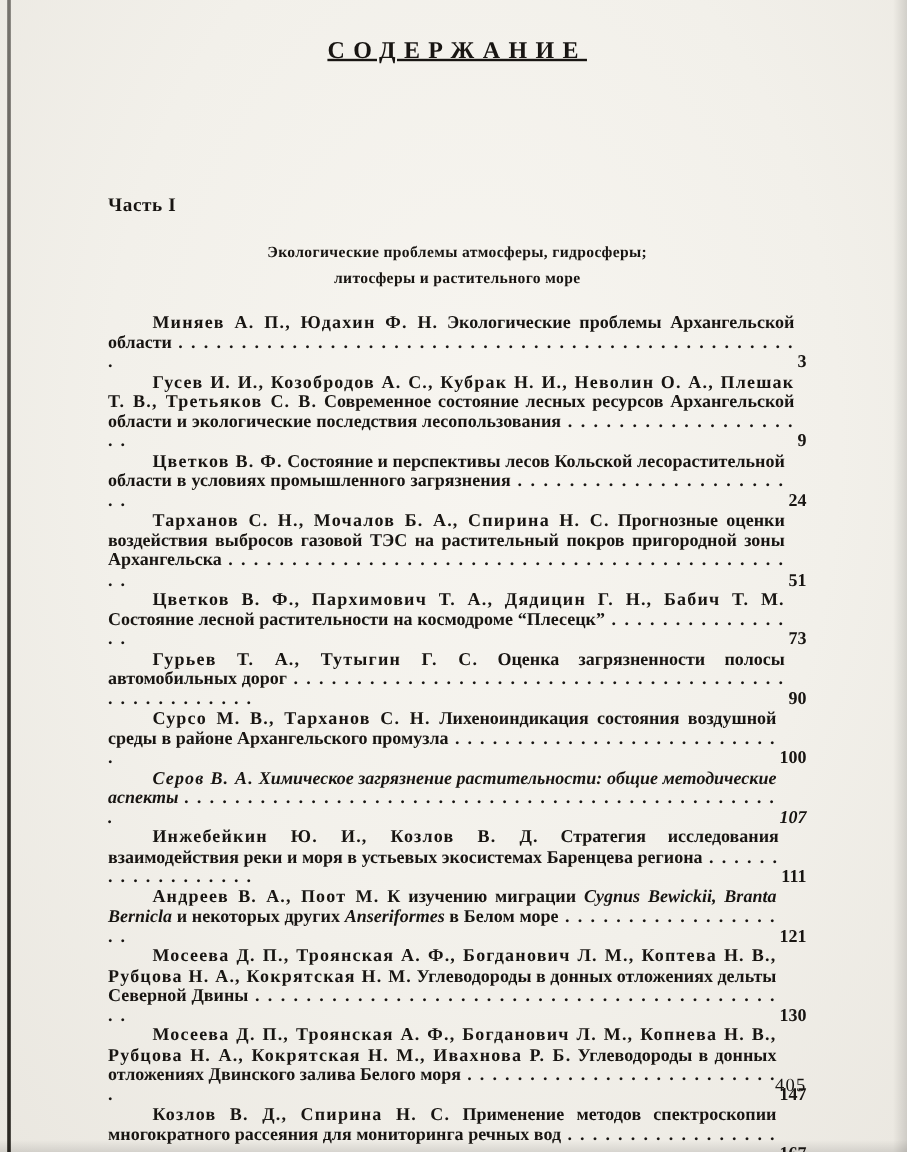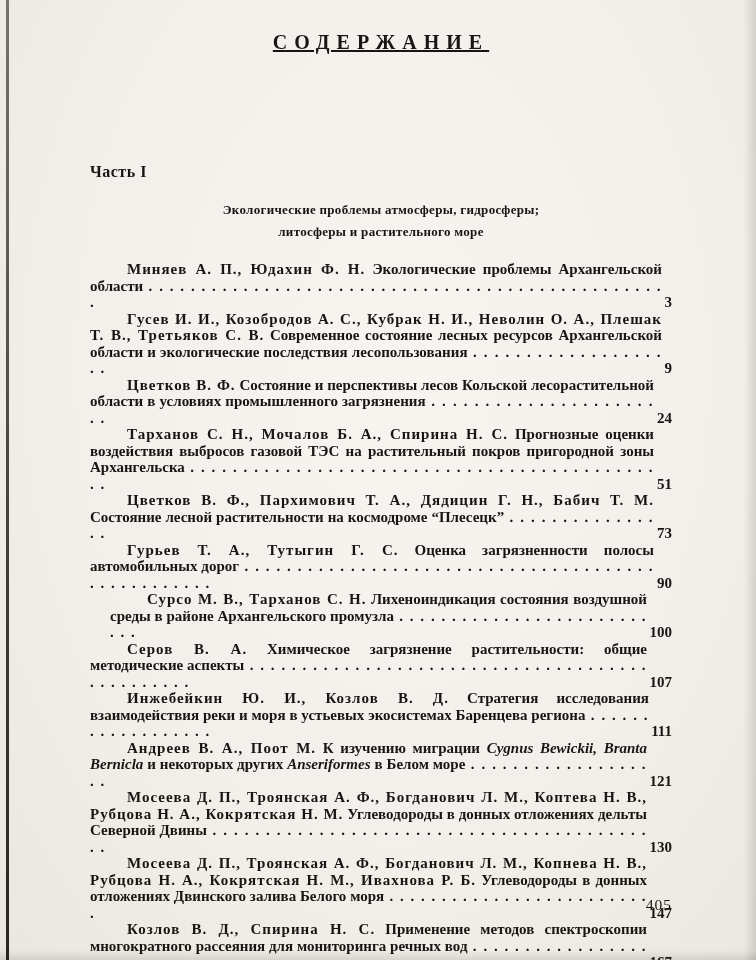--- a/index.html
+++ b/index.html
@@ -68,23 +68,23 @@
   <p class="entry" style="padding-right: 10px;"><span class="etext"><span class="seg authors">Гусев И. И., Козобродов А. С., Кубрак Н. И., Неволин О. А., Плешак Т. В., Третьяков С. В.</span><span class="seg normal"> Современное состояние лесных ресурсов Архангельской области и экологические последствия лесопользования</span></span><span class="leader"> . . . . . . . . . . . . . . . . . . . .</span><span class="pg">9</span></p>
 
   <p class="entry" style="padding-right: 18px;"><span class="etext"><span class="seg authors">Цветков В. Ф.</span><span class="seg normal"> Состояние и перспективы лесов Кольской лесорастительной области в условиях промышленного загрязнения</span></span><span class="leader"> . . . . . . . . . . . . . . . . . . . . . . .</span><span class="pg">24</span></p>
 
   <p class="entry" style="padding-right: 18px;"><span class="etext"><span class="seg authors">Тарханов С. Н., Мочалов Б. А., Спирина Н. С.</span><span class="seg normal"> Прогнозные оценки воздействия выбросов газовой ТЭС на растительный покров пригородной зоны Архангельска</span></span><span class="leader"> . . . . . . . . . . . . . . . . . . . . . . . . . . . . . . . . . . . . . . . . . . . . . .</span><span class="pg">51</span></p>
 
   <p class="entry" style="padding-right: 18px;"><span class="etext"><span class="seg authors">Цветков В. Ф., Пархимович Т. А., Дядицин Г. Н., Бабич Т. М.</span><span class="seg normal"> Состояние лесной растительности на космодроме “Плесецк”</span></span><span class="leader"> . . . . . . . . . . . . . . . .</span><span class="pg">73</span></p>
 
   <p class="entry" style="padding-right: 18px;"><span class="etext"><span class="seg authors">Гурьев Т. А., Тутыгин Г. С.</span><span class="seg normal"> Оценка загрязненности полосы автомобильных дорог</span></span><span class="leader"> . . . . . . . . . . . . . . . . . . . . . . . . . . . . . . . . . . . . . . . . . . . . . . . . . . .</span><span class="pg">90</span></p>
 
-  <p class="entry" style="padding-right: 25px; margin-left: 20px;"><span class="etext"><span class="seg authors">Сурсо М. В., Тарханов С. Н.</span><span class="seg normal"> Лихеноиндикация состояния воздушной среды в районе Архангельского промузла</span></span><span class="leader"> . . . . . . . . . . . . . . . . . . . . . . . . . . .</span><span class="pg">100</span></p>
+  <p class="entry" style="padding-right: 25px;"><span class="etext"><span class="seg authors">Сурсо М. В., Тарханов С. Н.</span><span class="seg normal"> Лихеноиндикация состояния воздушной среды в районе Архангельского промузла</span></span><span class="leader"> . . . . . . . . . . . . . . . . . . . . . . . . . . .</span><span class="pg">100</span></p>
 
-  <p class="entry" style="padding-right: 25px;"><span class="etext"><span class="seg authors">Серов В. А.</span><span class="seg normal"> Химическое загрязнение растительности: общие методические аспекты</span></span><span class="leader"> . . . . . . . . . . . . . . . . . . . . . . . . . . . . . . . . . . . . . . . . . . . . . . . .</span><span class="pg">107</span></p>
+  <p class="entry" style="padding-right: 25px; font-style: italic;"><span class="etext"><span class="seg authors">Серов В. А.</span><span class="seg normal"> Химическое загрязнение растительности: общие методические аспекты</span></span><span class="leader"> . . . . . . . . . . . . . . . . . . . . . . . . . . . . . . . . . . . . . . . . . . . . . . . .</span><span class="pg">107</span></p>
 
   <p class="entry" style="padding-right: 23px;"><span class="etext"><span class="seg authors">Инжебейкин Ю. И., Козлов В. Д.</span><span class="seg normal"> Стратегия исследования взаимодействия реки и моря в устьевых экосистемах Баренцева региона</span></span><span class="leader"> . . . . . . . . . . . . . . . . . .</span><span class="pg">111</span></p>
 
   <p class="entry" style="padding-right: 25px;"><span class="etext"><span class="seg authors">Андреев В. А., Поот М.</span><span class="seg normal"> К изучению миграции </span><span class="seg italic">Cygnus Bewickii, Branta Bernicla</span><span class="seg normal"> и некоторых других </span><span class="seg italic">Anseriformes</span><span class="seg normal"> в Белом море</span></span><span class="leader"> . . . . . . . . . . . . . . . . . . .</span><span class="pg">121</span></p>
 
   <p class="entry" style="padding-right: 25px;"><span class="etext"><span class="seg authors">Мосеева Д. П., Троянская А. Ф., Богданович Л. М., Коптева Н. В., Рубцова Н. А., Кокрятская Н. М.</span><span class="seg normal"> Углеводороды в донных отложениях дельты Северной Двины</span></span><span class="leader"> . . . . . . . . . . . . . . . . . . . . . . . . . . . . . . . . . . . . . . . . . . .</span><span class="pg">130</span></p>
 
   <p class="entry" style="padding-right: 25px;"><span class="etext"><span class="seg authors">Мосеева Д. П., Троянская А. Ф., Богданович Л. М., Копнева Н. В., Рубцова Н. А., Кокрятская Н. М., Ивахнова Р. Б.</span><span class="seg normal"> Углеводороды в донных отложениях Двинского залива Белого моря</span></span><span class="leader"> . . . . . . . . . . . . . . . . . . . . . . . . . .</span><span class="pg">147</span></p>
 
   <p class="entry" style="padding-right: 25px;"><span class="etext"><span class="seg authors">Козлов В. Д., Спирина Н. С.</span><span class="seg normal"> Применение методов спектроскопии многократного рассеяния для мониторинга речных вод</span></span><span class="leader"> . . . . . . . . . . . . . . . . . .</span><span class="pg">167</span></p>

